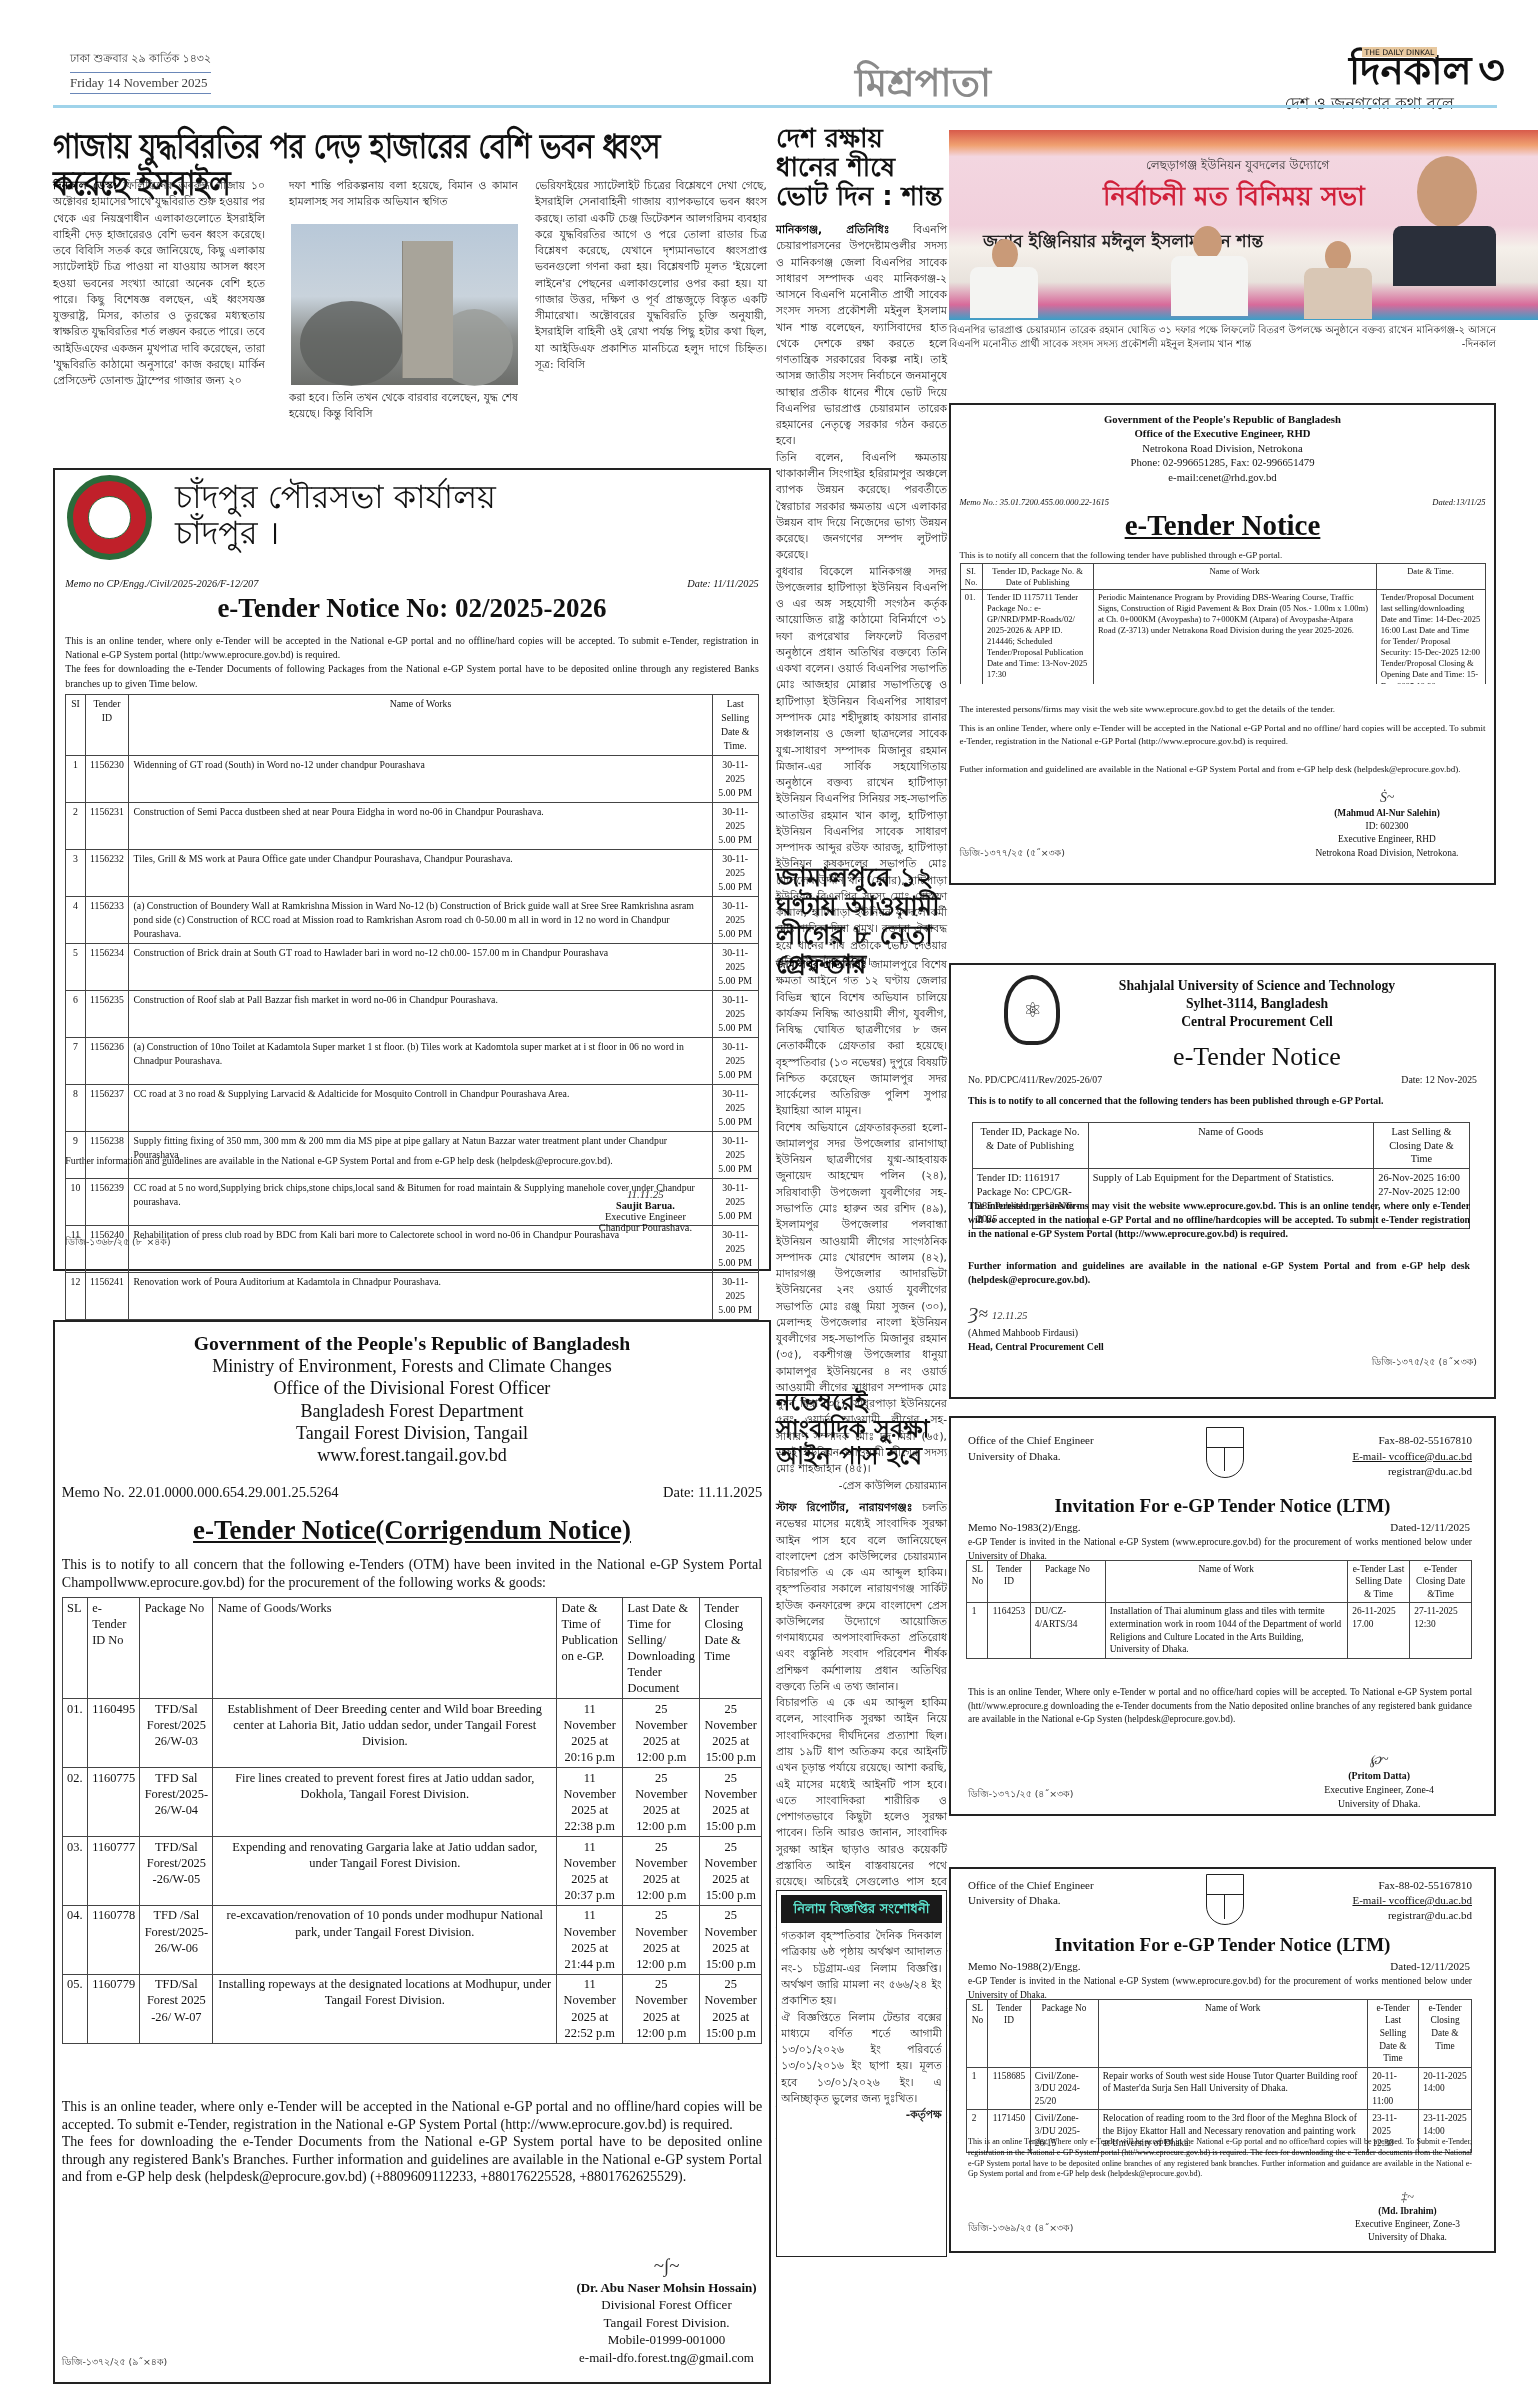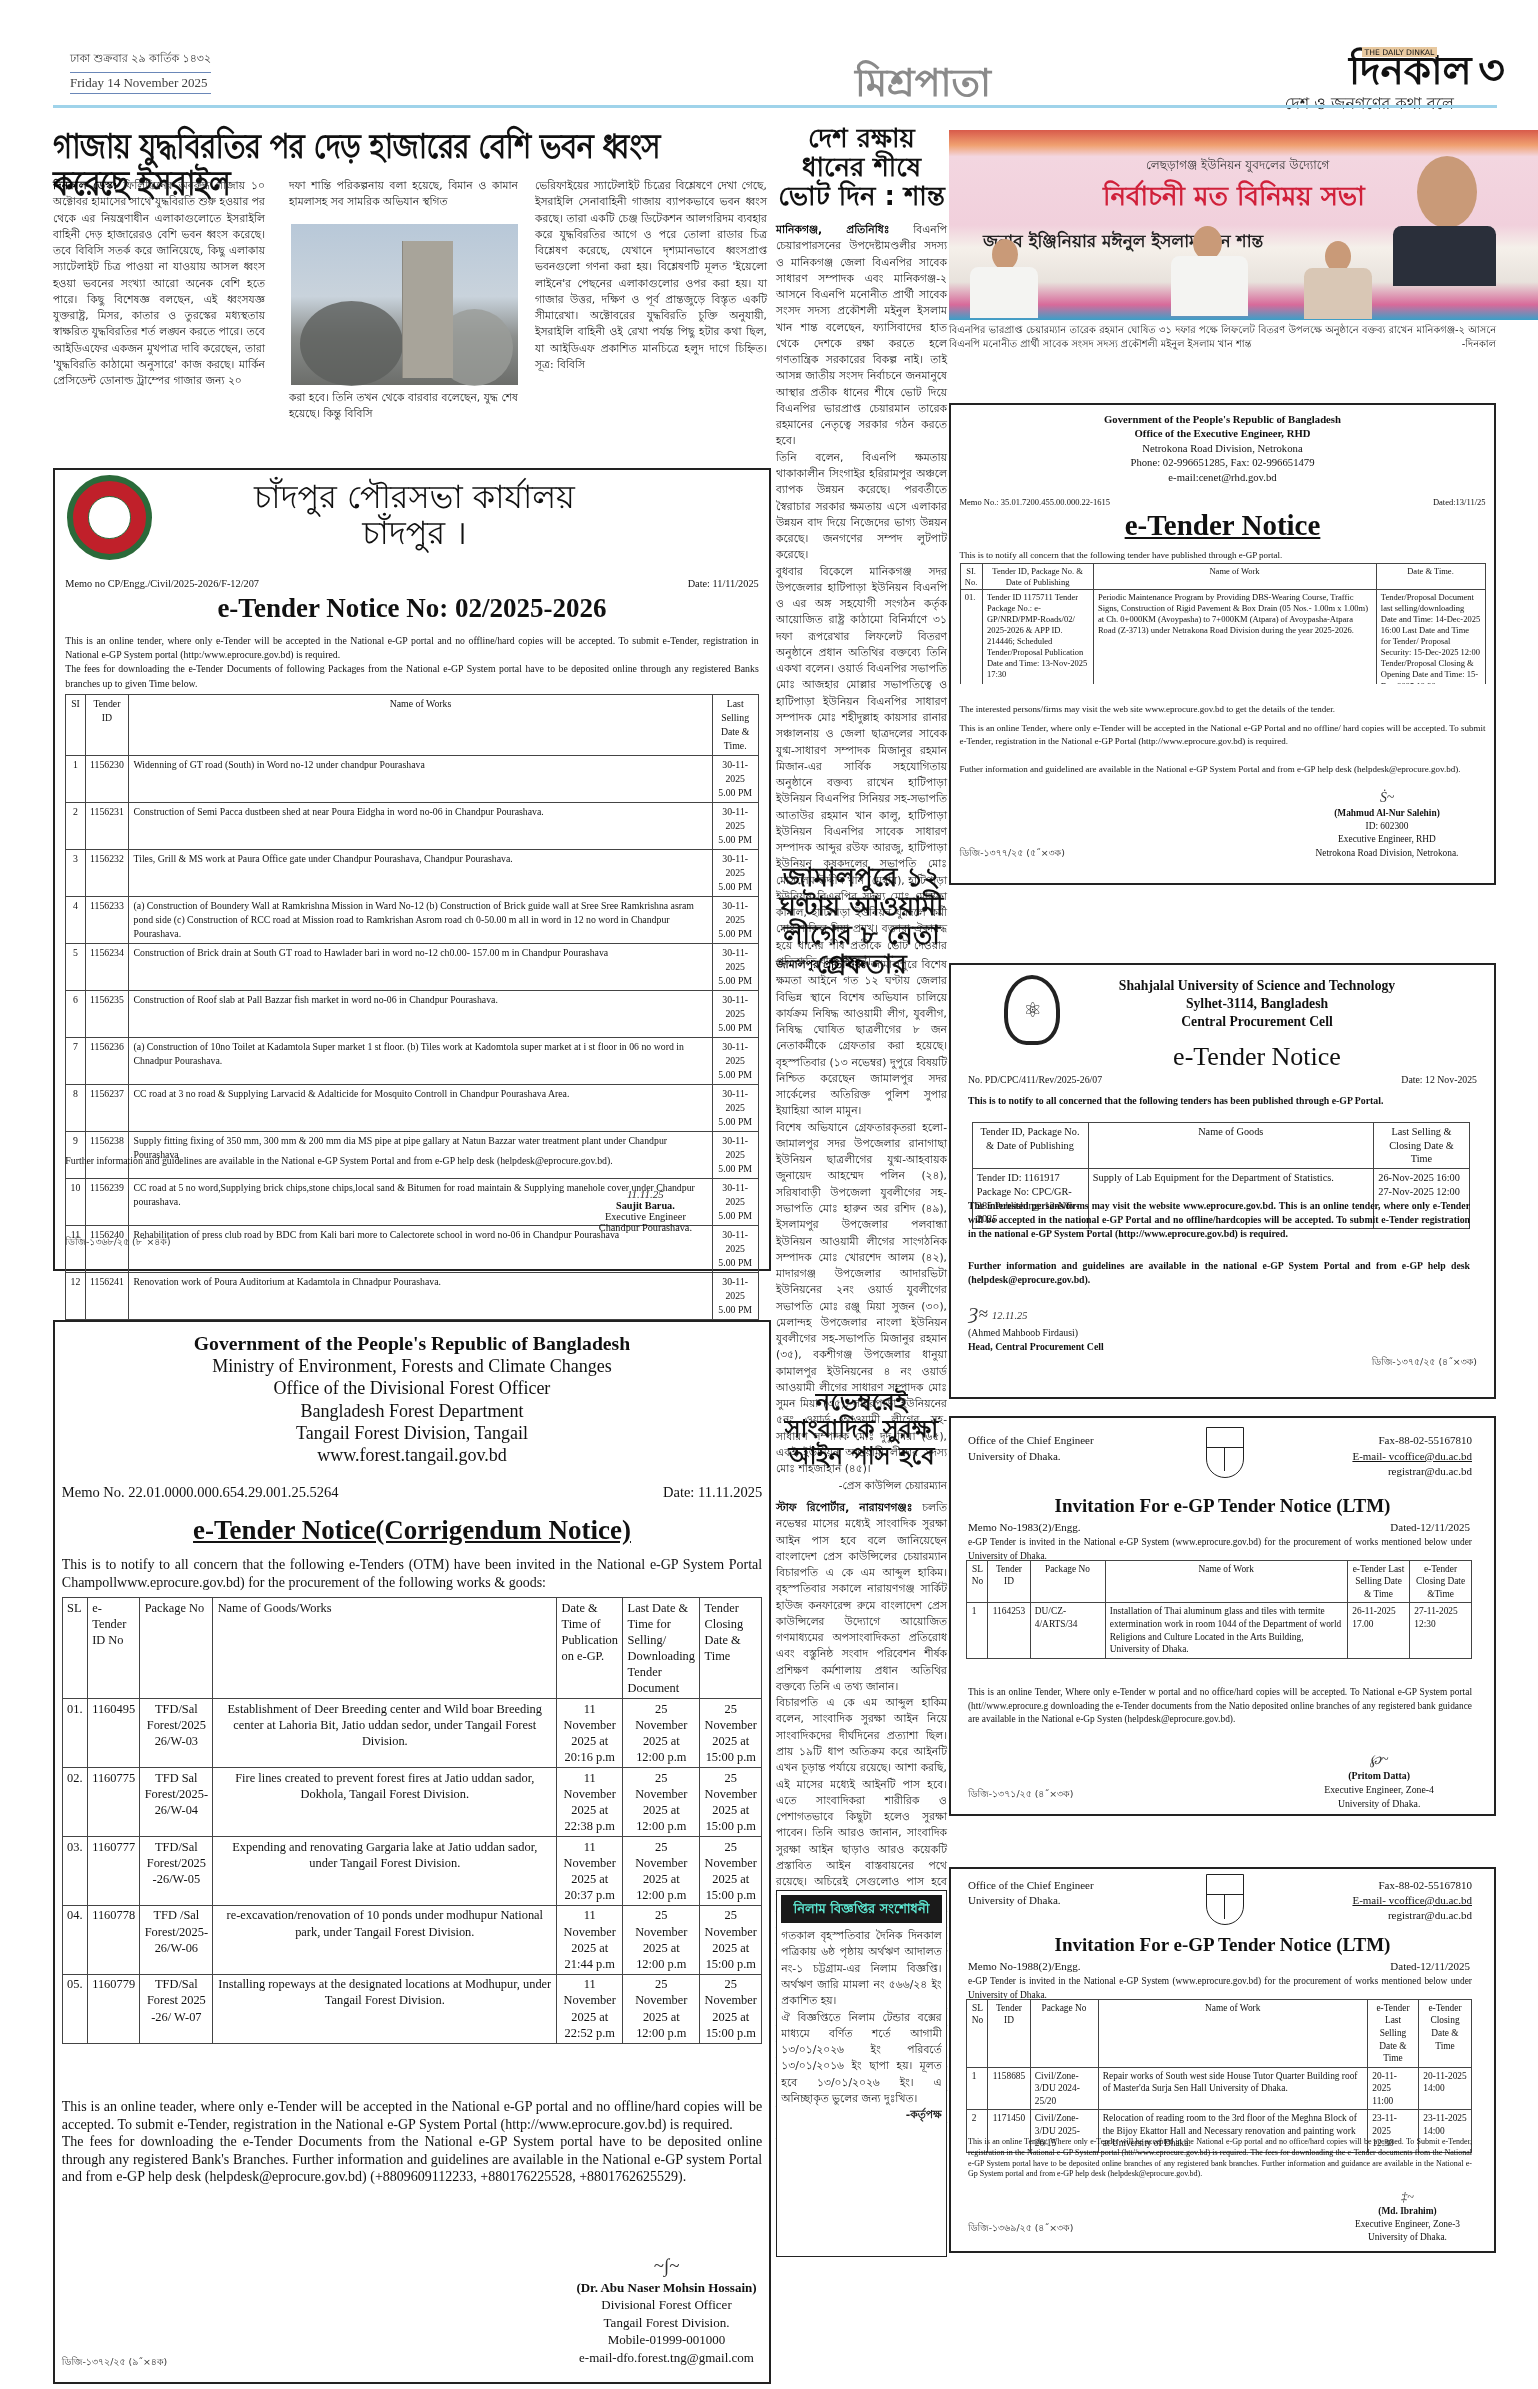--- a/index.html
+++ b/index.html
@@ -29,23 +29,23 @@
 .t-chand th{text-align:center}
 .t-chand td:nth-child(1),.t-chand td:nth-child(2),.t-chand td:nth-child(4){text-align:center}
 .t-forest{font-size:12.4px;line-height:1.3}
 .t-forest th{font-weight:normal;text-align:left}
 .t-forest td{text-align:center}
 .p{font-size:9.8px;line-height:1.45;text-align:justify}
 .center{text-align:center}
 .right{text-align:right}
 .b{font-weight:bold}
 .u{text-decoration:underline}
-.i{}
+.i{font-style:italic}
 .dg{font-family:"DejaVu Sans",sans-serif;font-size:9.4px;color:#333}
-.bhead{font-family:"DejaVu Sans",sans-serif;font-weight:bold;text-align:center;line-height:1.12;color:#111}
+.bhead{font-family:"DejaVu Sans",sans-serif;font-weight:bold;text-align:left;line-height:1.12;color:#111}
 .photo-rally{left:949px;top:130px;width:650px;height:190px;background:linear-gradient(180deg,#d85a4a 0%,#f0a070 8%,#f3d6e0 14%,#f1d0dc 50%,#f5f0ea 62%,#e8e2dc 80%,#d76a9a 92%,#3aa0c8 100%);overflow:hidden}
 .photo-rally .ban1{position:absolute;left:197px;top:26px;font-family:"DejaVu Sans",sans-serif;font-size:12px;color:#333}
 .photo-rally .ban2{position:absolute;left:154px;top:46px;font-family:"DejaVu Sans",sans-serif;font-size:26px;font-weight:bold;color:#d0203a}
 .photo-rally .ban3{position:absolute;left:34px;top:98px;font-family:"DejaVu Sans",sans-serif;font-size:17px;font-weight:bold;color:#222}
 .photo-rally .face{position:absolute;border-radius:50%;background:#c99a78}
 .photo-rally .shirt{position:absolute;background:#f4f4f2;border-radius:8.5px 8.5px 0 0}
 .logo-circle{position:absolute;border-radius:50%;border:6.8px solid #2b6a3a;background:#c0202a}
 .logo-circle .inner{position:absolute;left:15.4px;top:15.4px;right:15.4px;bottom:15.4px;border-radius:50%;background:#fff;border:1.7px solid #2b6a3a}
 .du-logo{position:absolute;width:38px;height:51px;border:1.7px solid #222;border-radius:0 0 19px 19px;background:#fff}
 .du-logo:before{content:"";position:absolute;left:0;right:0;top:19px;border-top:1.7px solid #222}

